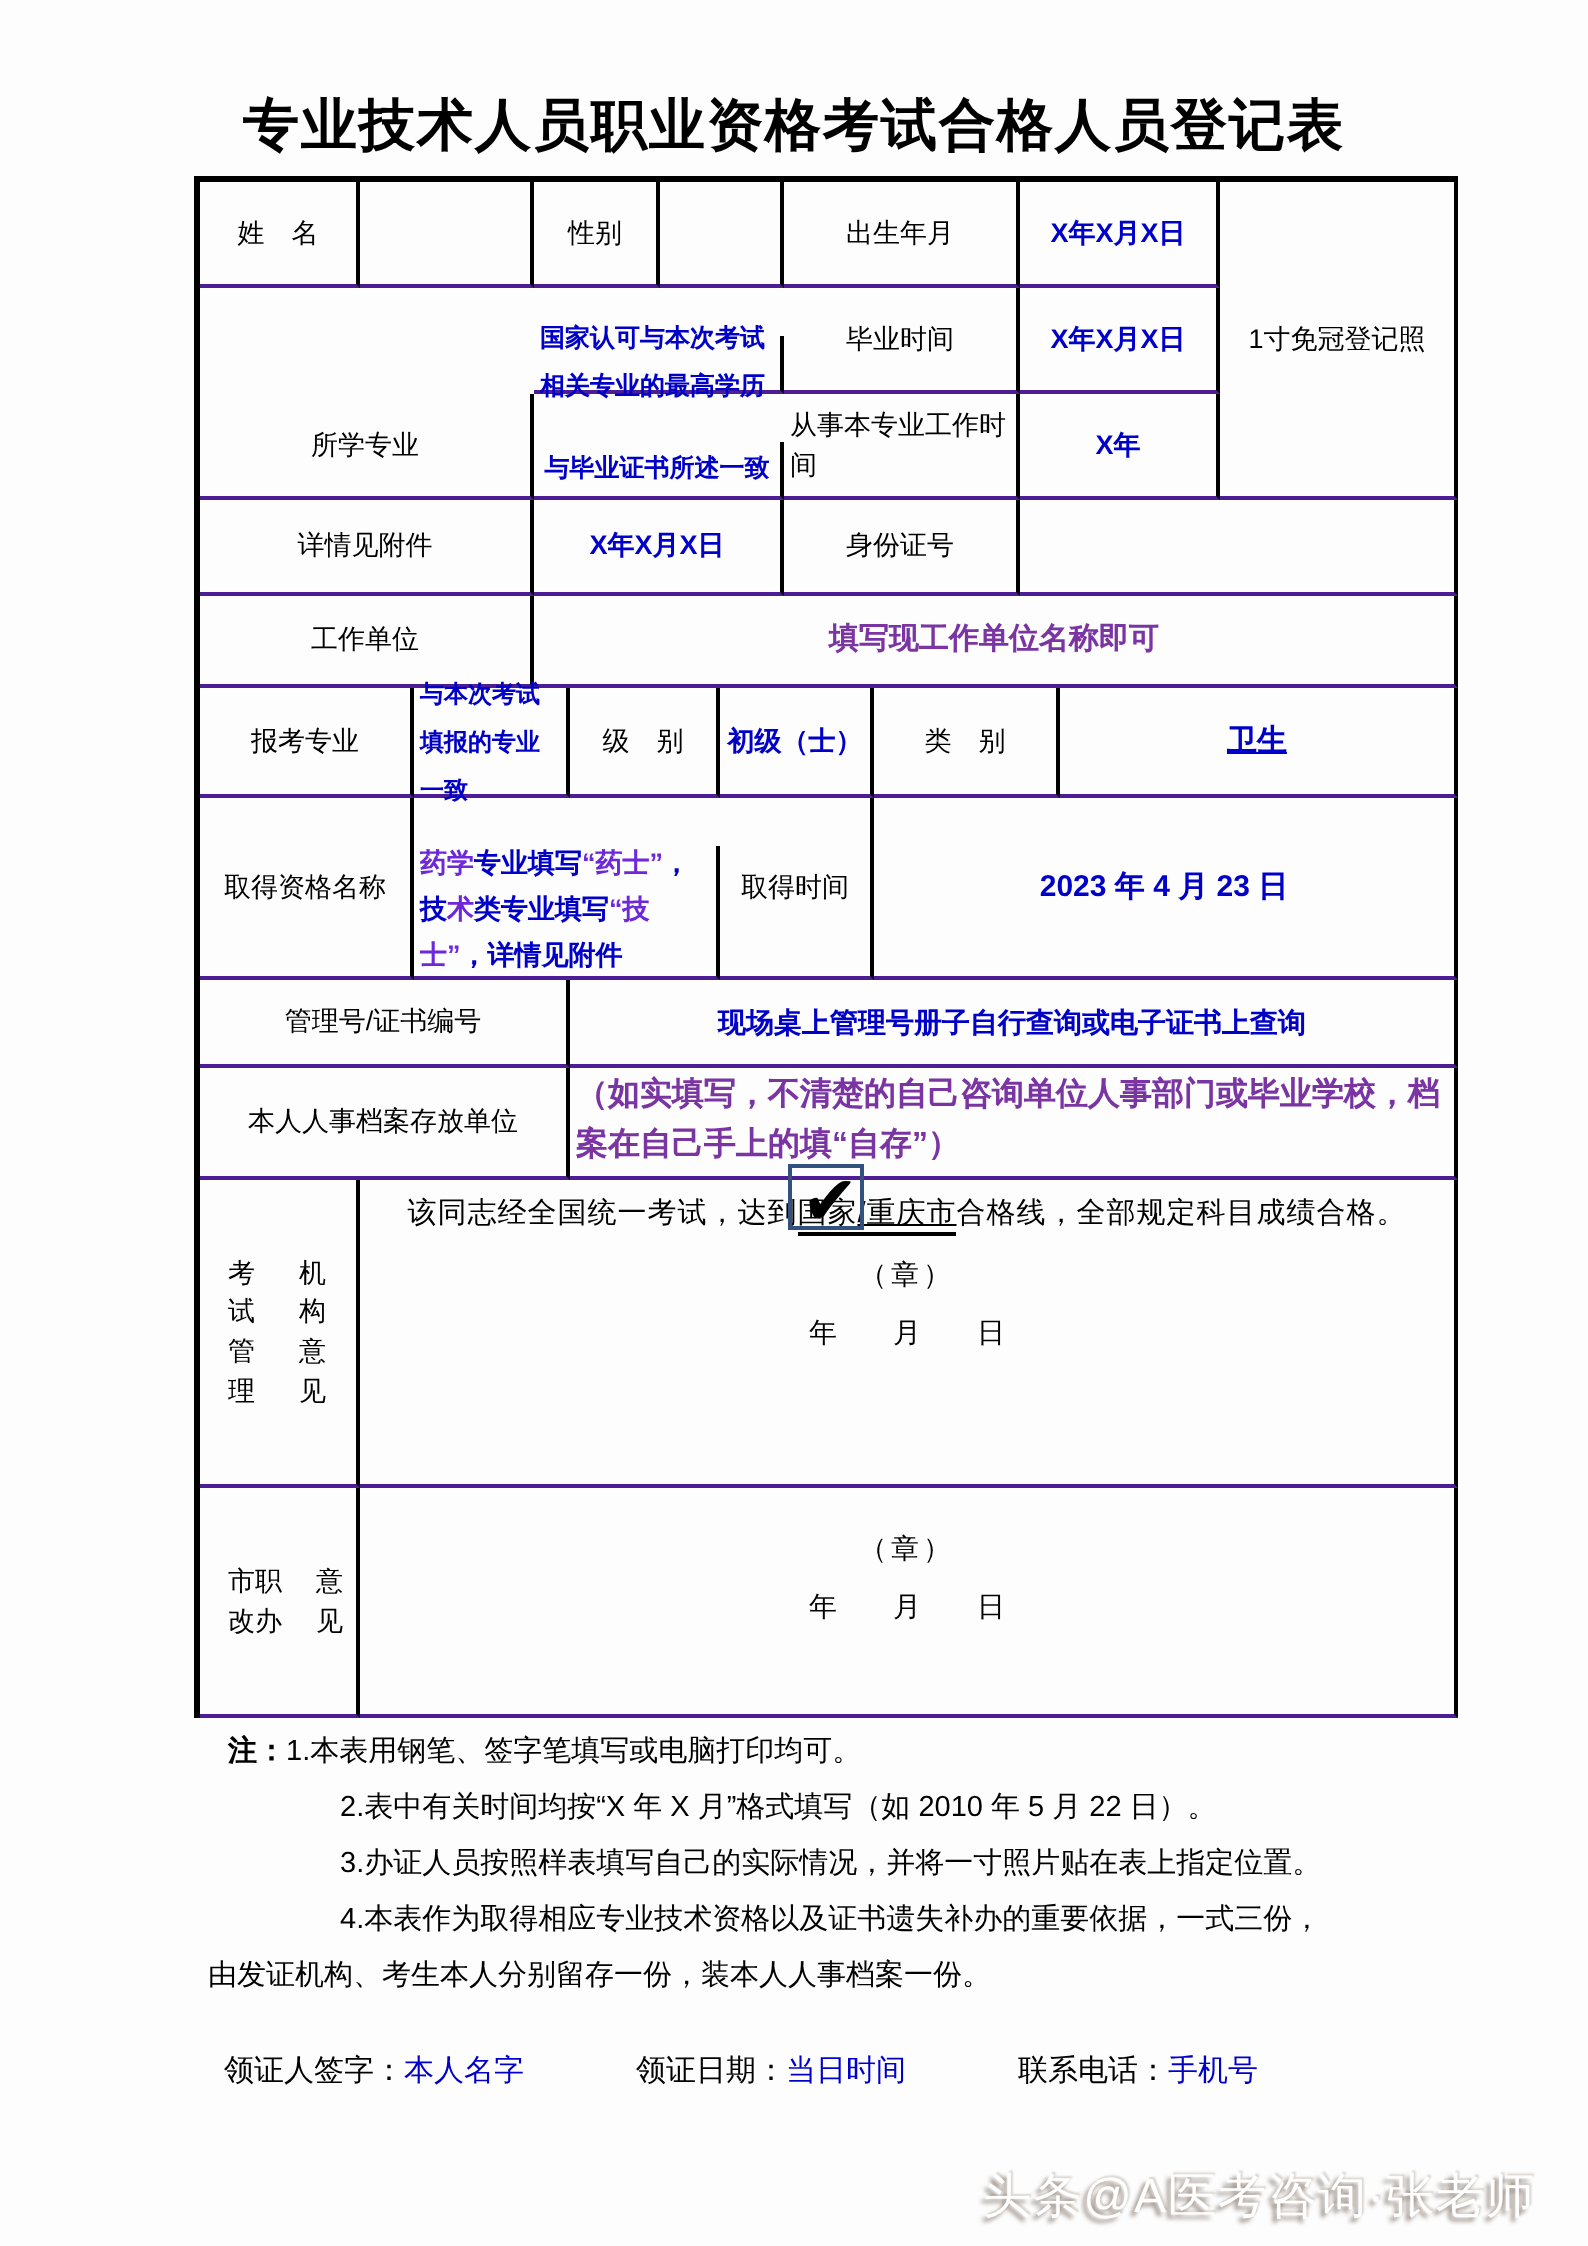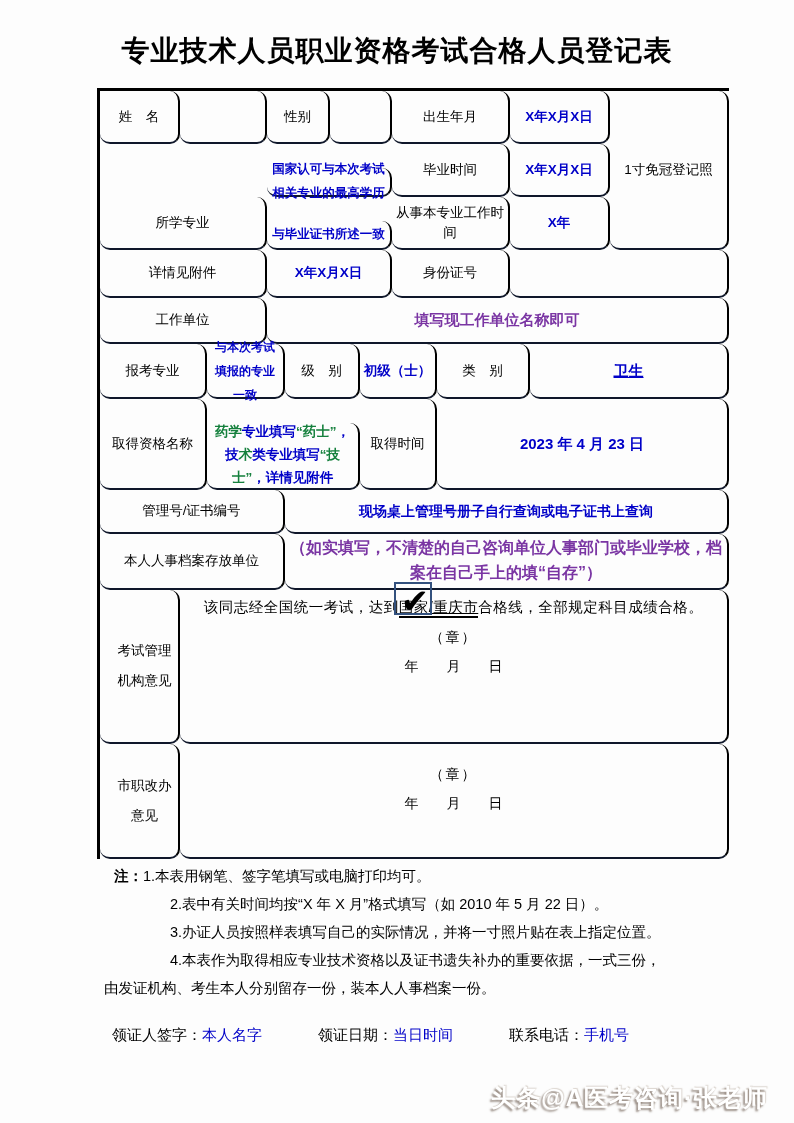--- a/index.html
+++ b/index.html
@@ -3,44 +3,44 @@
 <meta charset="utf-8">
 <style>
   * { box-sizing: border-box; margin: 0; padding: 0; }
   html,body { background:#ffffff; }
   .page {
     position: relative; width: 794px; height: 1123px; margin: 0 auto;
     background: #fdfdfd; overflow: hidden; color: #000;
     font-family: "Liberation Sans", "DejaVu Sans", sans-serif;
   }
   .title {
-    position: absolute; top: 32px; left: 0; width: 100%;
+    position: absolute; top: 44px; left: 0; width: 100%;
     text-align: center; font-size: 28px; font-weight: bold; letter-spacing: 1px;
   }
   .form-table {
     position: absolute; left: 97px; top: 88px;
     display: grid;
     grid-template-columns: 80px 27px 60px 18px 45px 30px 32px 45px 73px 20px 80px 119px;
     grid-template-rows: 53px 53px 53px 48px 46px 55px 91px 44px 56px 154px 115px;
     border-top: 3px solid #000; border-left: 3px solid #000;
   }
   .cell {
-    border-right: 2px solid #000; border-bottom: 2px solid #0f172a;
+    border-right: 2px solid #000; border-bottom: 2px solid #4c1d95;
     display: flex; align-items: center; justify-content: center;
-    text-align: center; font-size: 13.5px; line-height: 1.45; padding: 2px 3px; border-radius: 10px;
+    text-align: left; font-size: 13.5px; line-height: 1.45; padding: 2px 3px;
   }
   .blue   { color: #0000c8; }
   .purple { color: #7a35a3; }
-  .red    { color: #15803d; }
+  .red    { color: #6d28d9; }
   .bold   { font-weight: bold; }
   .hint   { font-size: 12.5px; line-height: 1.9; margin-top: 24px; }
   .hint-sm{ font-size: 12px;  line-height: 2.0; }
   .big    { font-size: 15px; }
   .u      { text-decoration: underline; }
-  .vcol   { flex-direction: column; justify-content: center; padding-left: 14px; }
+  .vcol   { justify-content: center; padding-left: 14px; }
   .vcol .lbl-line { display: block; }
   .content-cell {
     flex-direction: column; justify-content: flex-start; align-items: center;
     padding: 7px 10px; gap: 9px; font-size: 14.5px;
   }
   .content-cell.opinion2 { padding-top: 20px; gap: 9px; }
   .stmt { position: relative; letter-spacing: 0.5px; }
   .uline { border-bottom: 2px solid #000; padding-bottom: 1px; text-decoration: underline; }
   .anchor { position: relative; display: inline-block; }
   .tickbox {
@@ -62,21 +62,21 @@
   .n-prefix { font-weight: bold; }
   .n-indent { padding-left: 72px; }
   .n-wrap   { padding-left: 6px; }
   .footer {
     position: absolute; left: 112px; top: 1026px; width: 640px;
     display: flex; gap: 56px; font-size: 15px;
   }
   .footer .grp { white-space: nowrap; }
   .watermark {
     position: absolute; right: 26px; top: 1082px;
-    font-size: 24px; font-weight: bold; letter-spacing: 1px; color: #ffffff;
+    font-size: 24px; font-weight: normal; letter-spacing: 1px; color: #ffffff;
     text-shadow: -2px 2px 2px rgba(105,88,75,0.65), 1px -1px 1px rgba(170,155,140,0.4);
   }
 </style>
 </head>
 <body>
 
 <div class="page">
 
   <div class="title">专业技术人员职业资格考试合格人员登记表</div>
 

